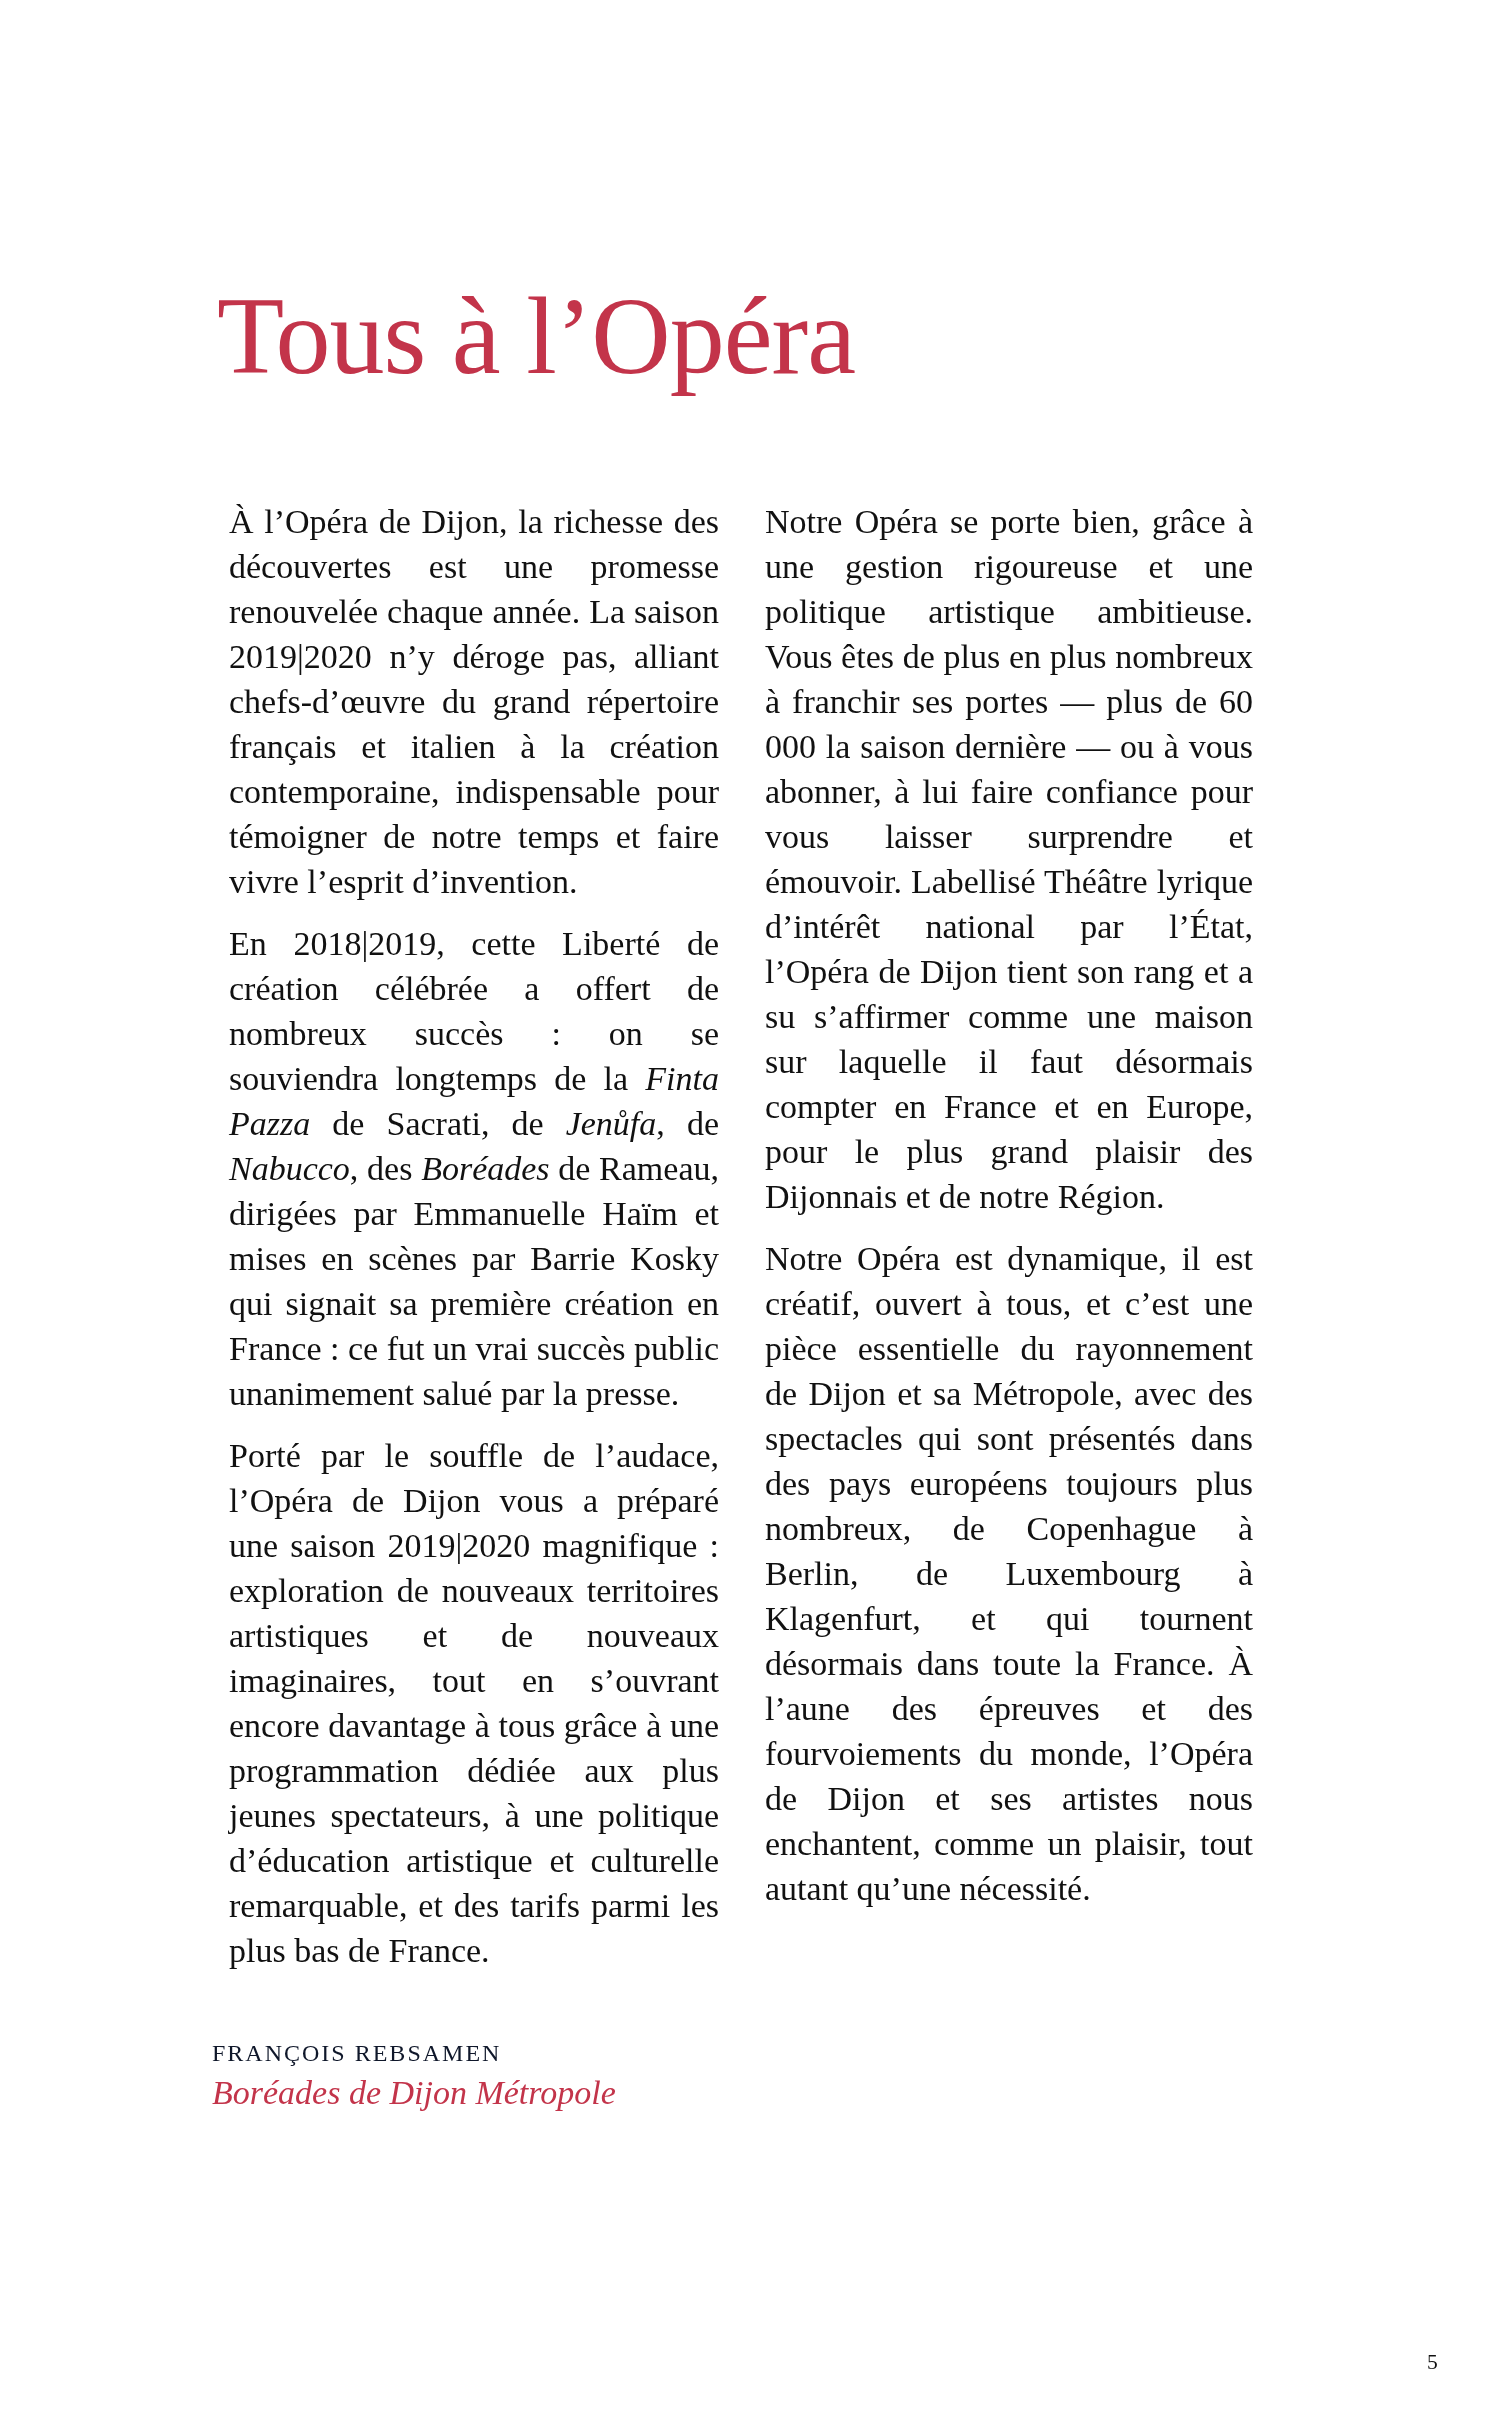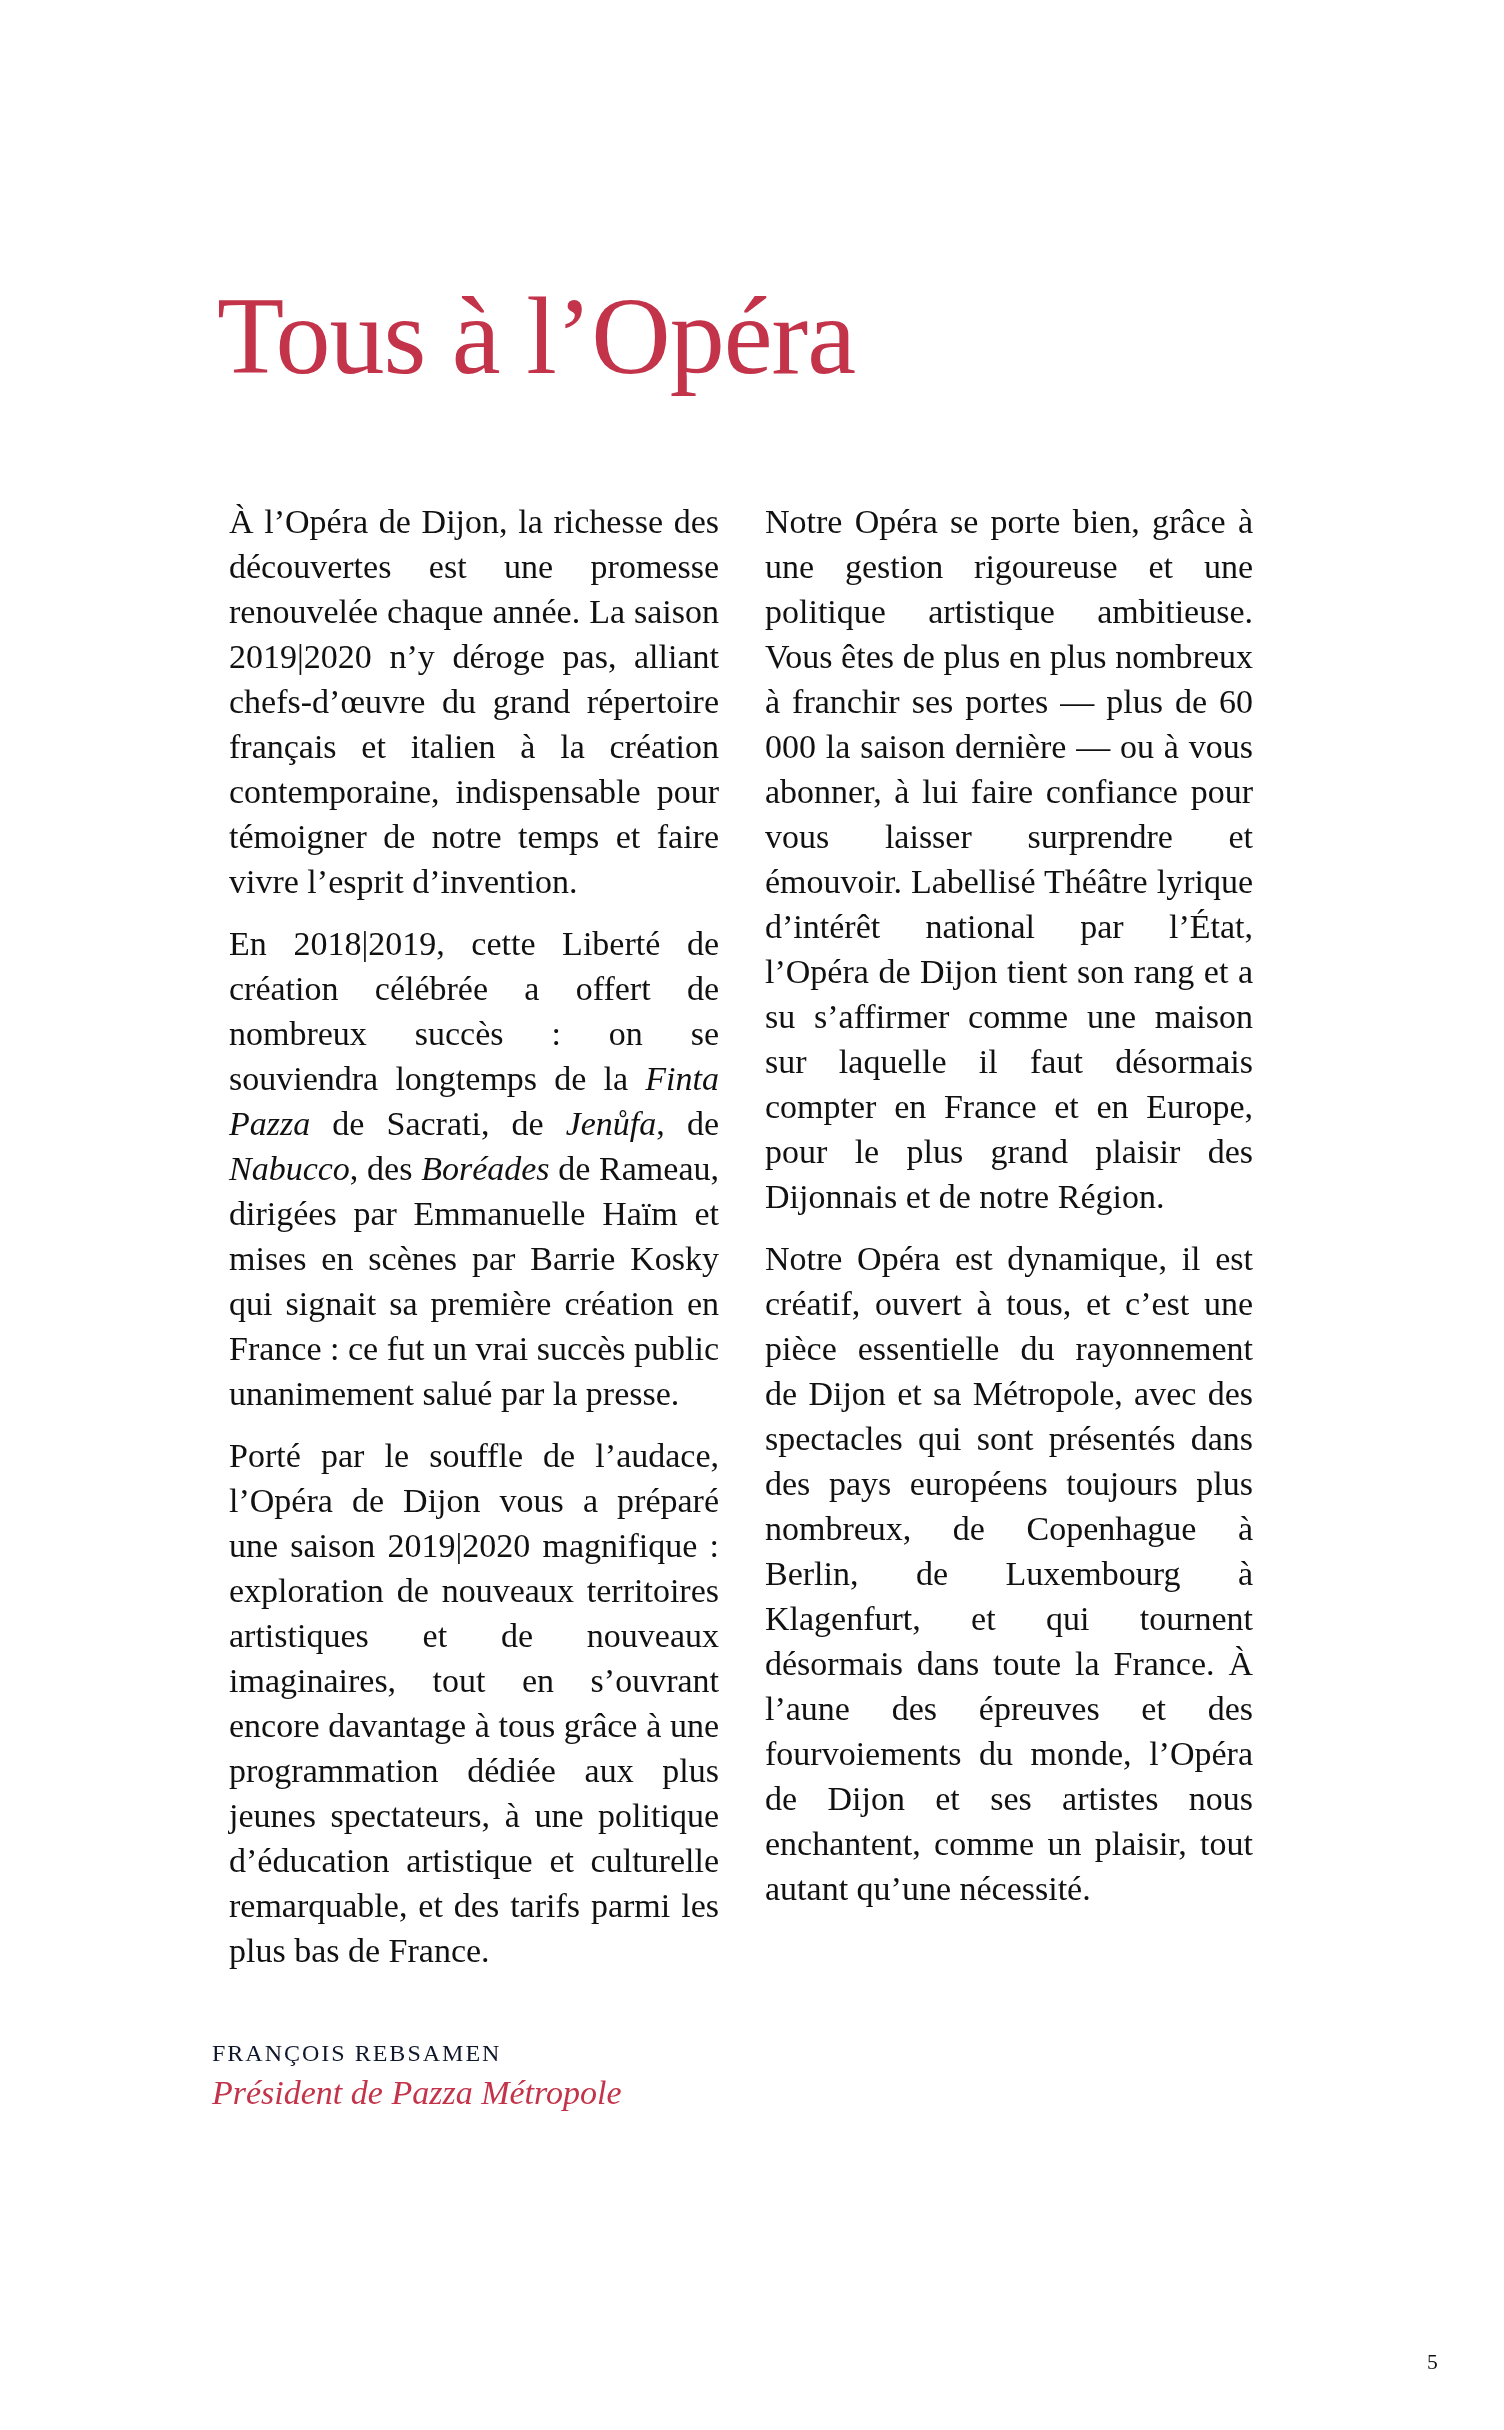--- a/index.html
+++ b/index.html
@@ -25,17 +25,17 @@
     <p><span>En 2018|2019, cette Liberté de création célébrée a offert de nombreux succès : on se souviendra longtemps de la </span><i>Finta Pazza</i><span> de Sacrati, de </span><i>Jenůfa</i><span>, de </span><i>Nabucco</i><span>, des </span><i>Boréades</i><span> de Rameau, dirigées par Emmanuelle Haïm et mises en scènes par Barrie Kosky qui signait sa première création en France : ce fut un vrai succès public unanimement salué par la presse.</span></p>
     <p><span>Porté par le souffle de l’audace, l’Opéra de Dijon vous a préparé une saison 2019|2020 magnifique : exploration de nouveaux territoires artistiques et de nouveaux imaginaires, tout en s’ouvrant encore davantage à tous grâce à une programmation dédiée aux plus jeunes spectateurs, à une politique d’éducation artistique et culturelle remarquable, et des tarifs parmi les plus bas de France.</span></p>
   </div>
 <div class="col right">
     <p><span>Notre Opéra se porte bien, grâce à une gestion rigoureuse et une politique artistique ambitieuse. Vous êtes de plus en plus nombreux à franchir ses portes — plus de 60 000 la saison dernière — ou à vous abonner, à lui faire confiance pour vous laisser surprendre et émouvoir. Labellisé Théâtre lyrique d’intérêt national par l’État, l’Opéra de Dijon tient son rang et a su s’affirmer comme une maison sur laquelle il faut désormais compter en France et en Europe, pour le plus grand plaisir des Dijonnais et de notre Région.</span></p>
     <p><span>Notre Opéra est dynamique, il est créatif, ouvert à tous, et c’est une pièce essentielle du rayonnement de Dijon et sa Métropole, avec des spectacles qui sont présentés dans des pays européens toujours plus nombreux, de Copenhague à Berlin, de Luxembourg à Klagenfurt, et qui tournent désormais dans toute la France. À l’aune des épreuves et des fourvoiements du monde, l’Opéra de Dijon et ses artistes nous enchantent, comme un plaisir, tout autant qu’une nécessité.</span></p>
   </div>
 
 <div class="sig">
   <div class="sig-name">FRANÇOIS REBSAMEN</div>
-  <div class="sig-role">Président de Pazza Métropole</div>
+  <div class="sig-role">Boréades de Dijon Métropole</div>
 </div>
 
 <div class="page-num">5</div>
 
 
 </body></html>

